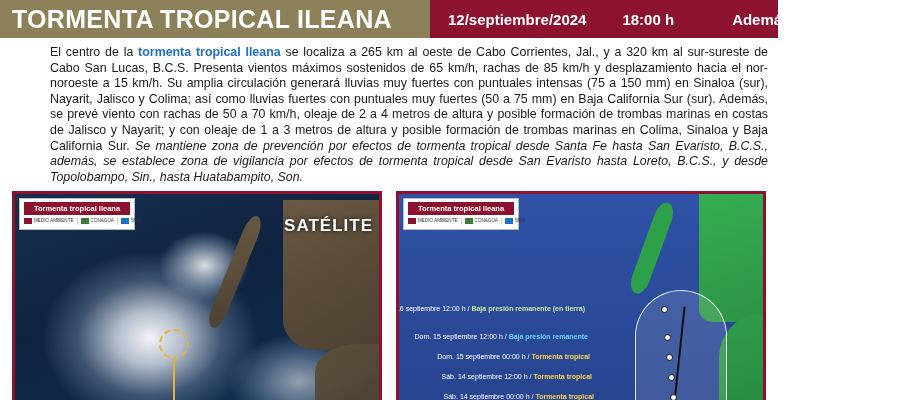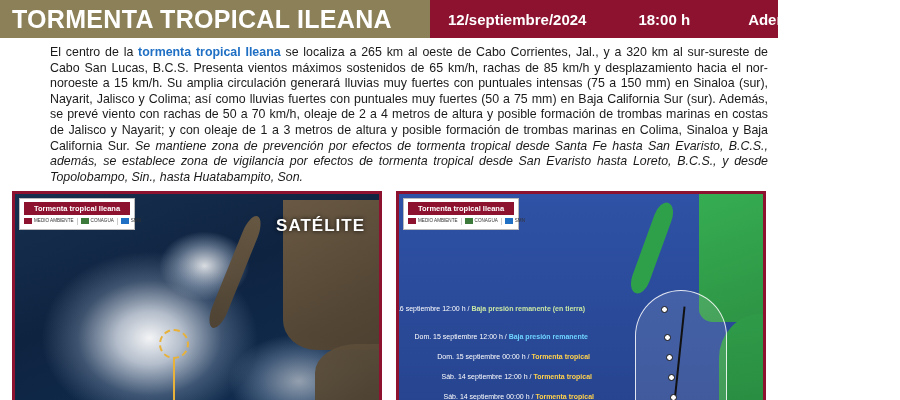--- a/index.html
+++ b/index.html
@@ -51,21 +51,21 @@
     font-size: 15px;
     font-weight: bold;
     color: #ffffff;
     white-space: nowrap;
   }
   .header-time {
     font-size: 15px;
     font-weight: bold;
     color: #ffffff;
     white-space: nowrap;
-    margin-left: 52px;
+    margin-left: 36px;
   }
   .header-region {
     font-size: 15px;
     font-weight: bold;
     color: #ffffff;
     white-space: nowrap;
     margin-left: 58px;
   }
 
   
@@ -147,21 +147,21 @@
   }
   .sat-bottom-box {
     position: absolute;
     left: 132px; bottom: -10px;
     width: 56px; height: 20px;
     background: #d96a16;
     border: 1px solid #fff;
   }
   .sat-label {
     position: absolute;
-    right: 14px; top: 22px;
+    right: 6px; top: 22px;
     color: #ffffff;
     font-size: 17px;
     font-weight: bold;
     letter-spacing: 1px;
     text-shadow: 0 0 4px rgba(0,0,0,0.9);
   }
 
   
   .brand-card {
     position: absolute;

